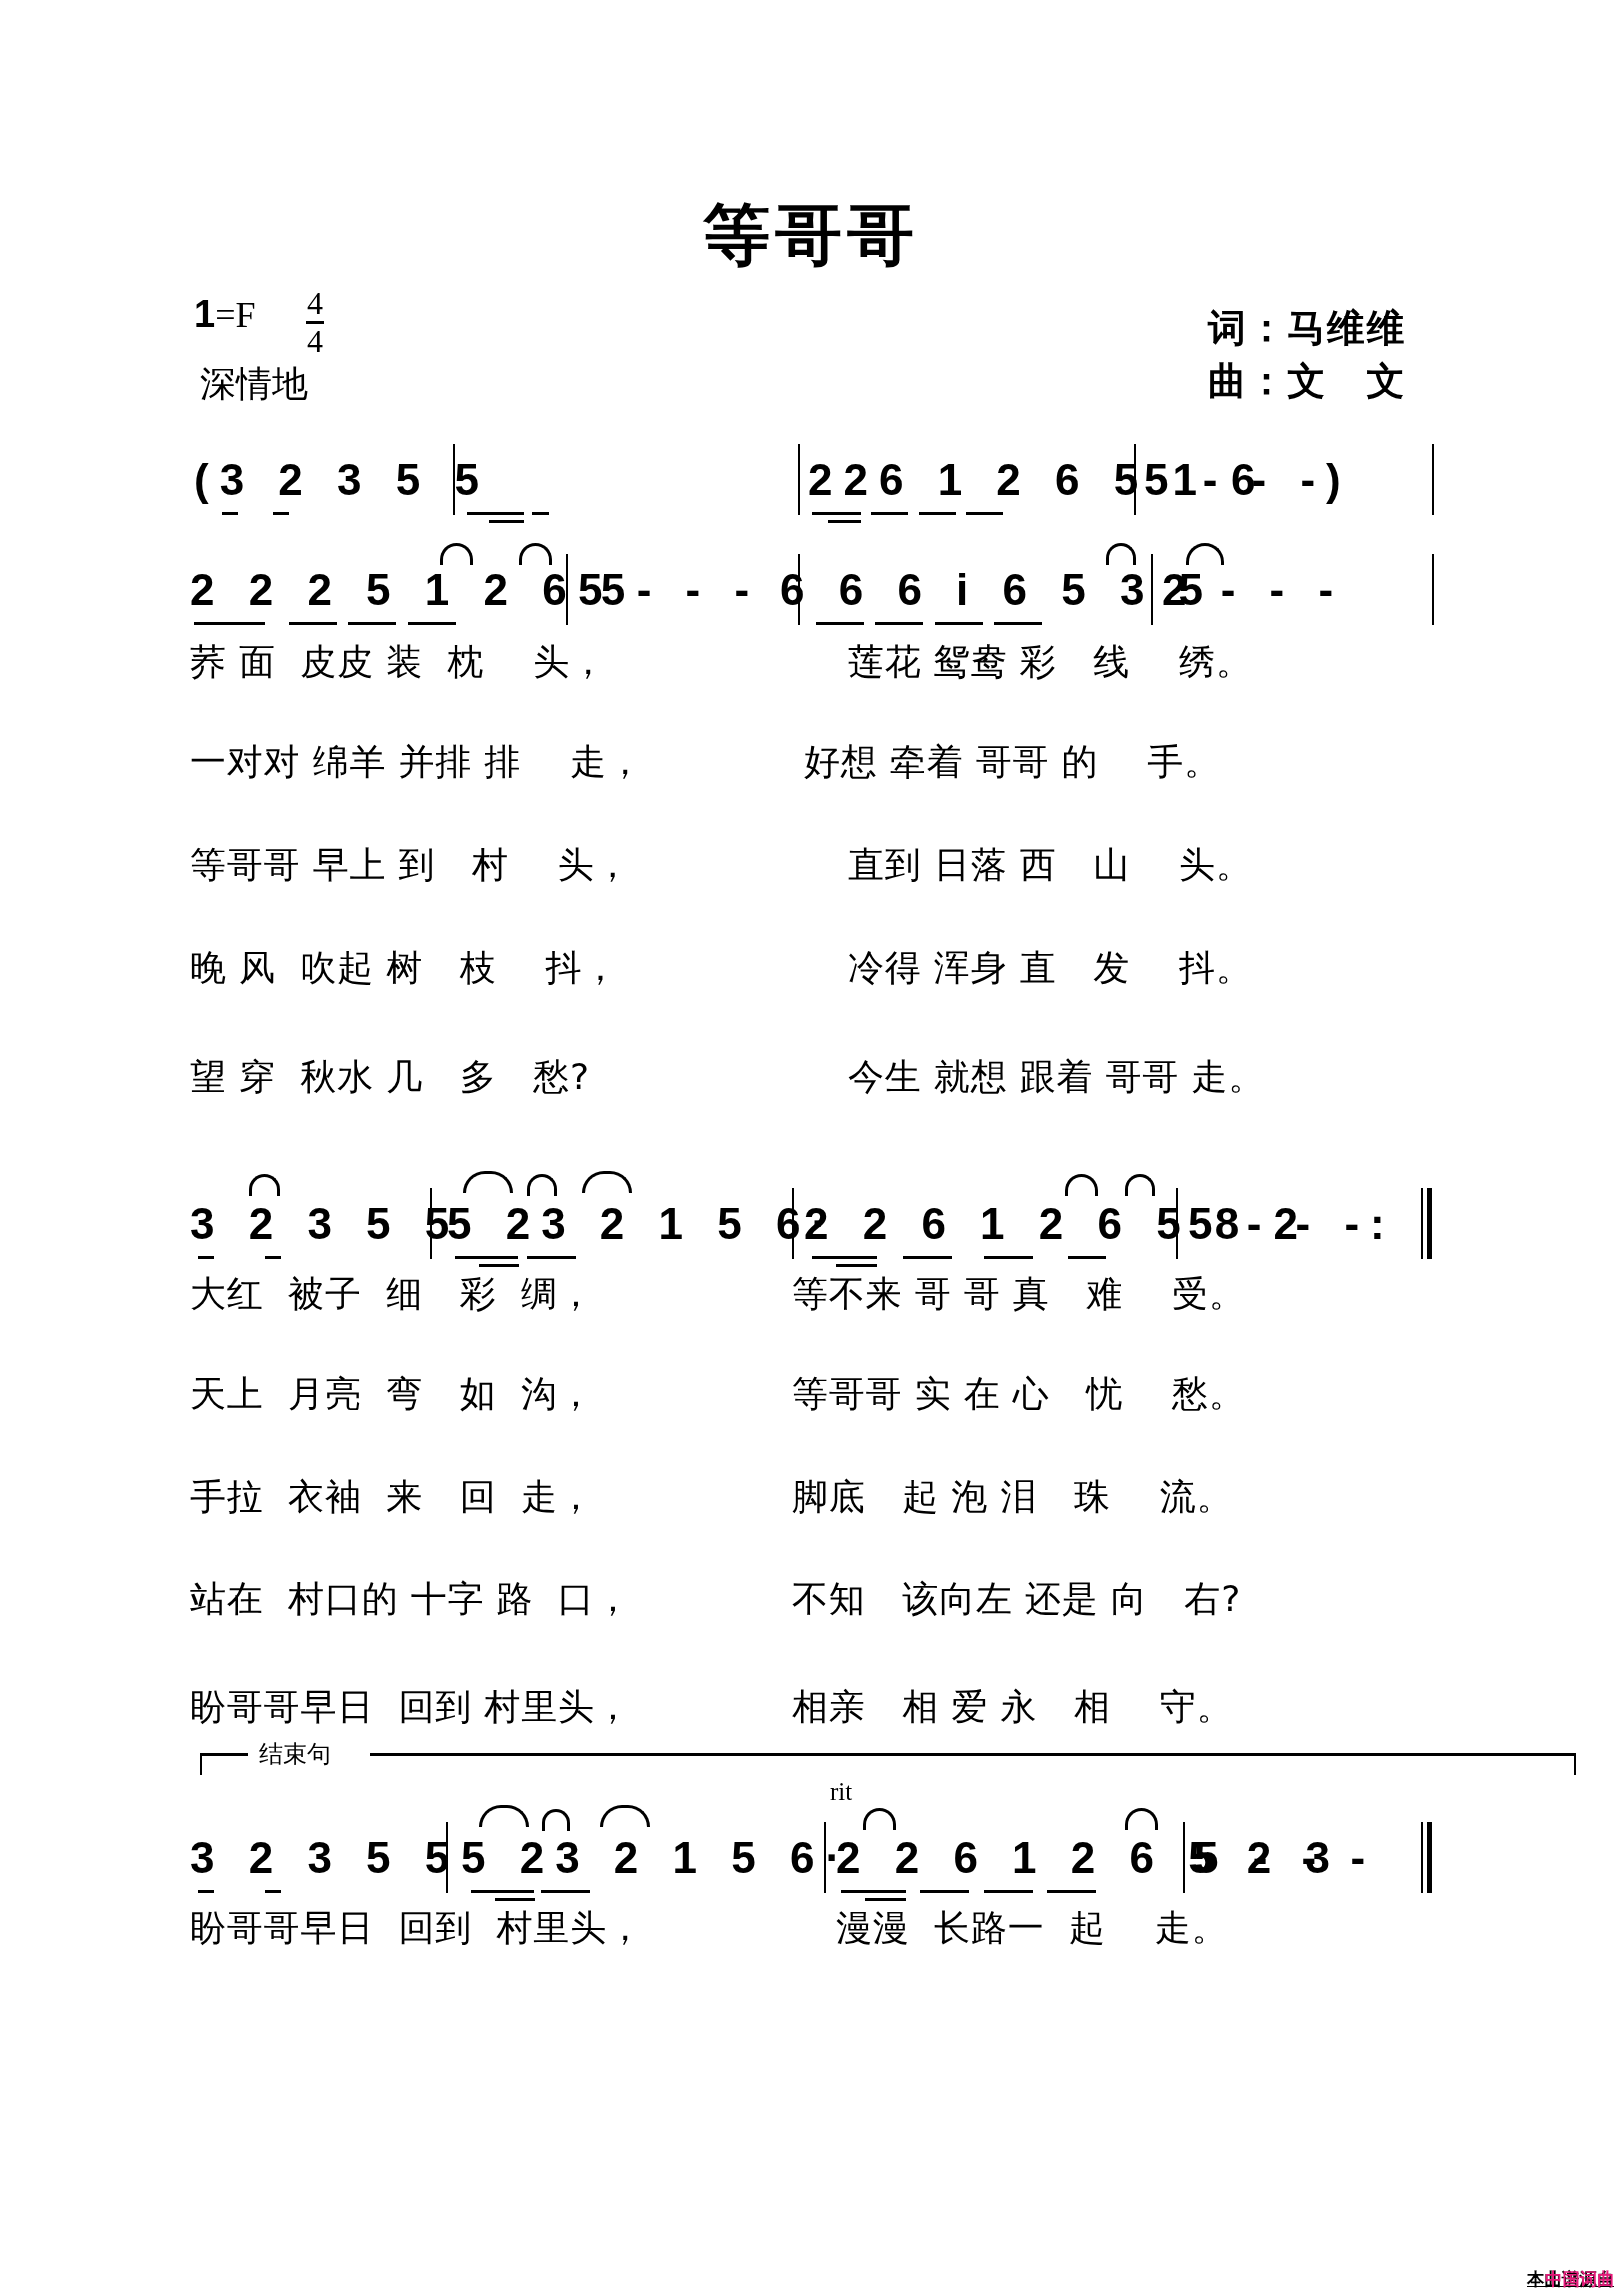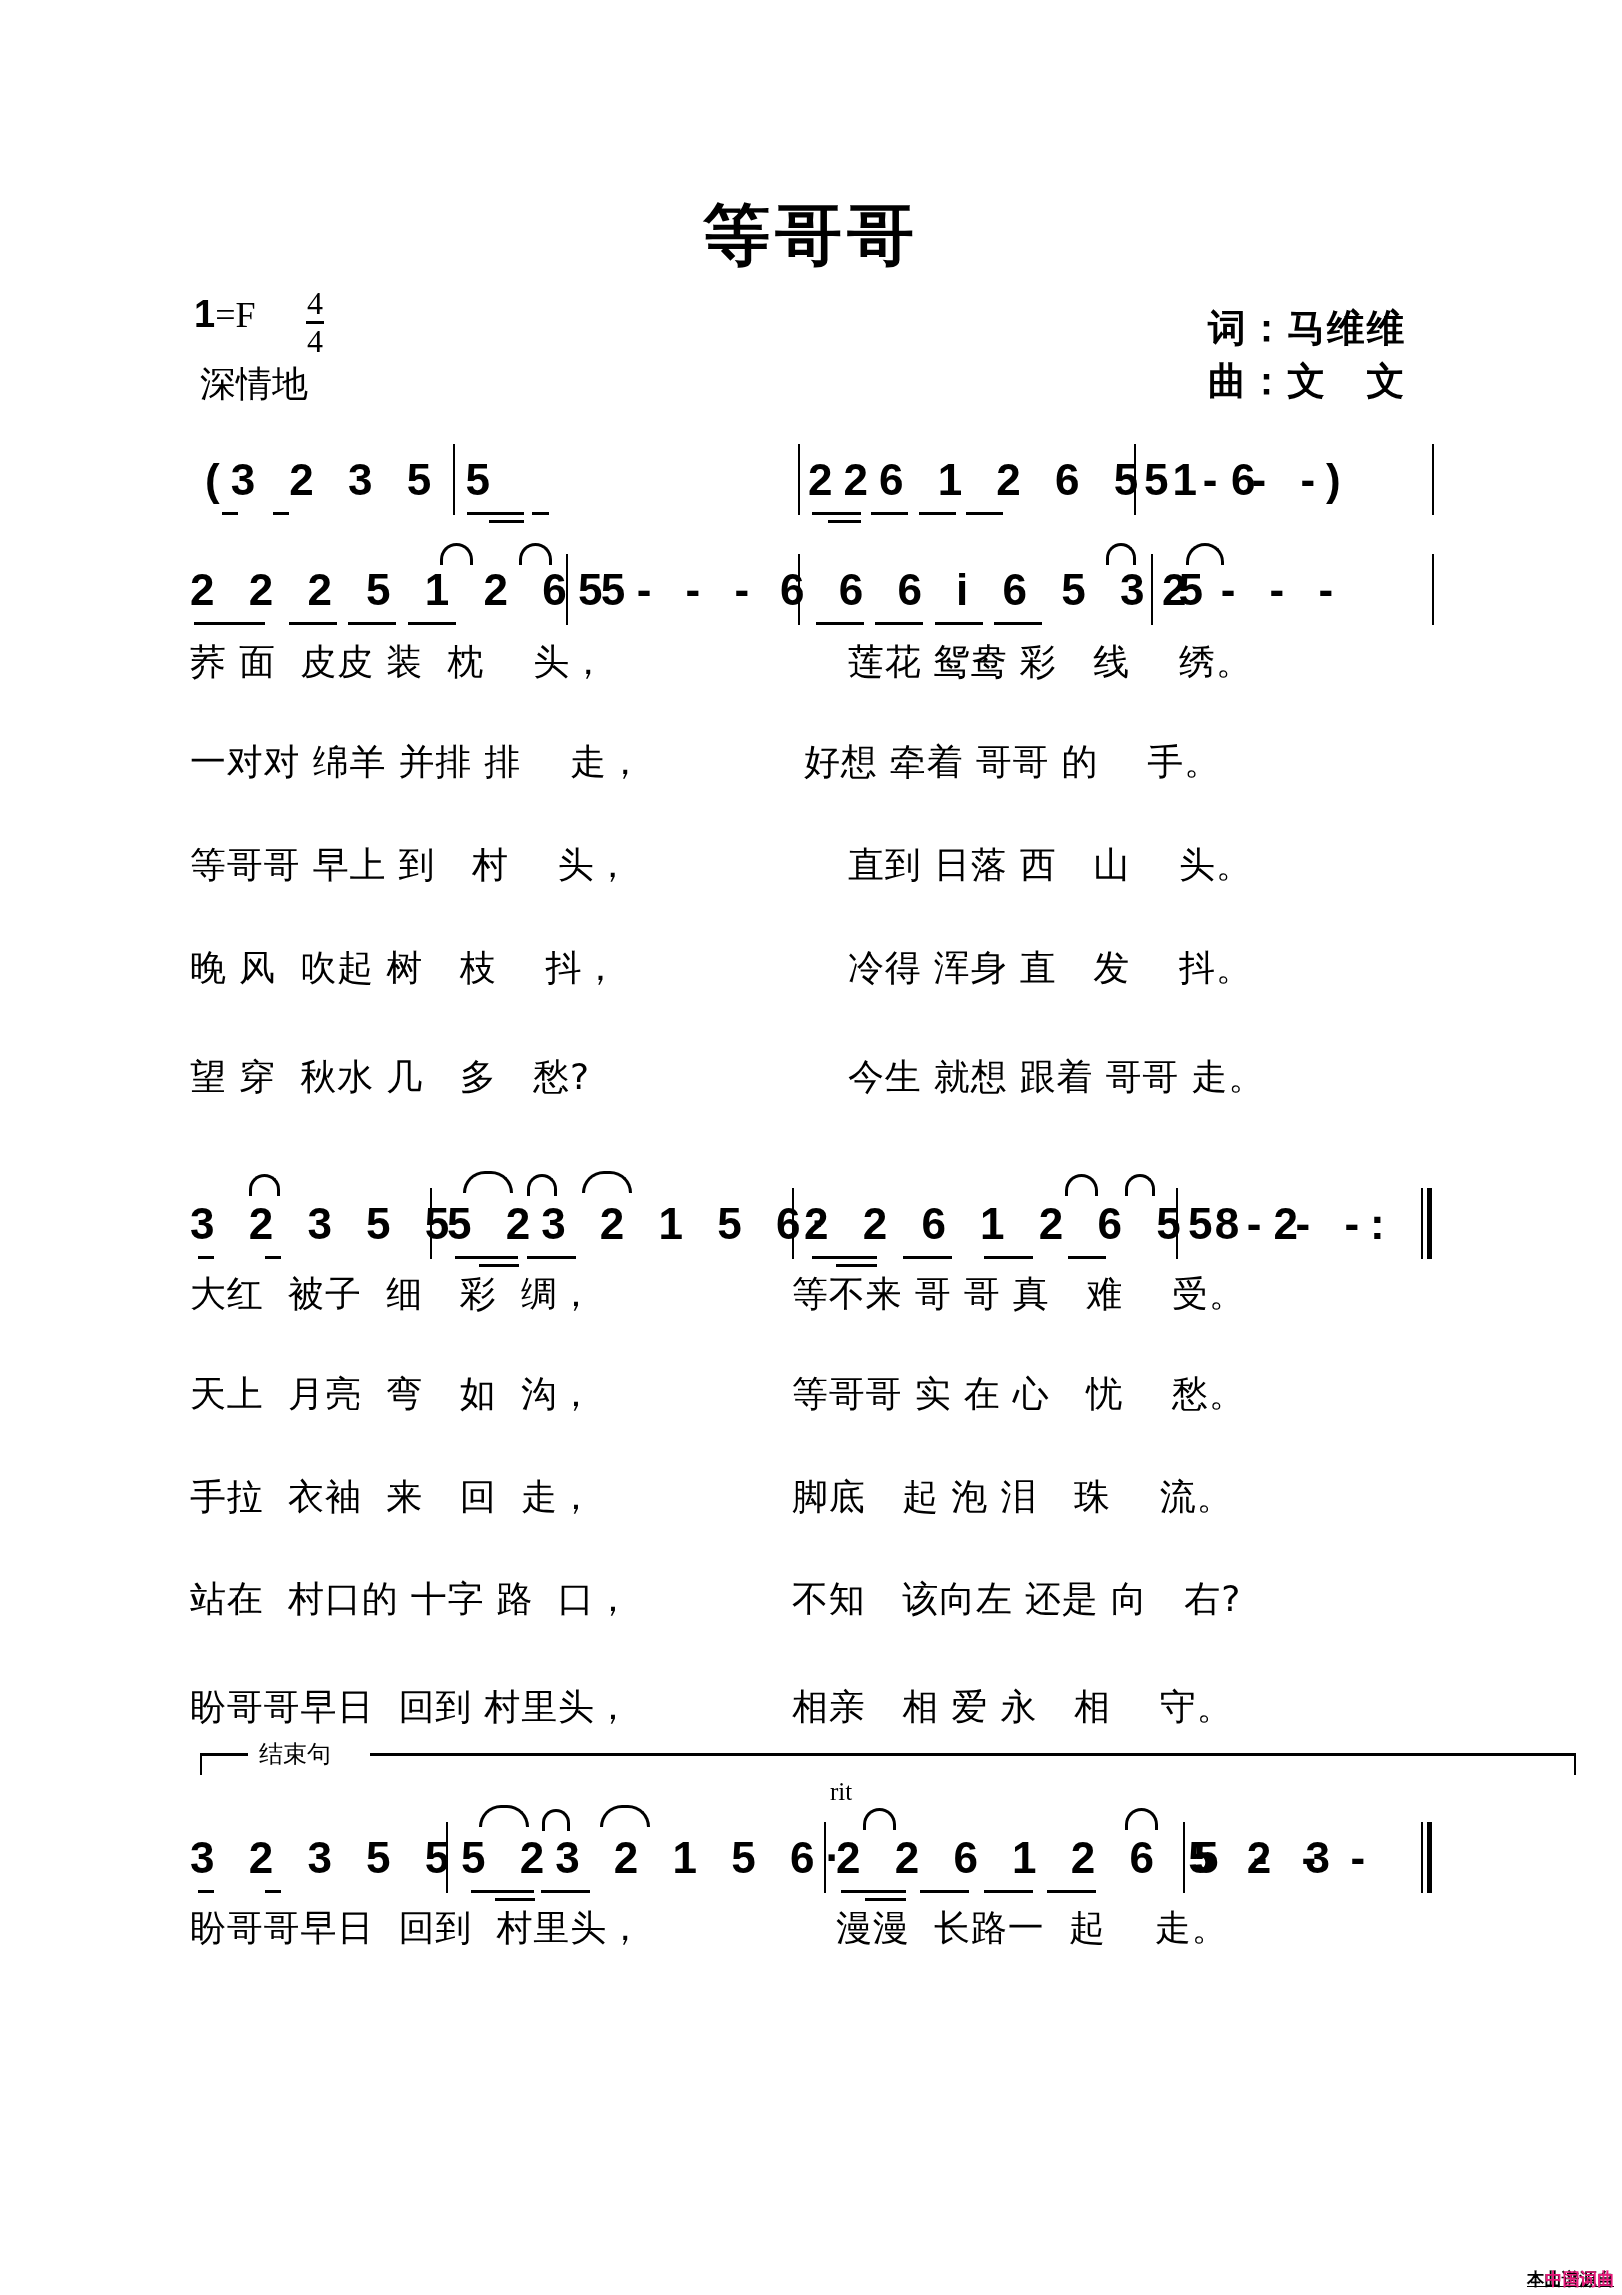--- a/index.html
+++ b/index.html
@@ -50,21 +50,21 @@
 <div class="abs timesig">
   <span>4</span>
   <span class="bar"></span>
   <span>4</span>
 </div>
 <div class="abs tempo">深情地</div>
 <div class="abs credit" style="top:303px;">词：马维维</div>
 <div class="abs credit" style="top:356px;">曲：文　文</div>
 
 <div class="abs row" style="top:444px;">
-  <div class="m" style="left:15px;">(3 2 3 5 5</div>
+  <div class="m" style="left:4px;">(3 2 3 5 5</div>
   <div class="barline" style="left:263px;"></div>
   <div class="barline" style="left:608px;"></div>
   <div class="m" style="left:618px;">226 1 2 6 5 1 6</div>
   <div class="barline" style="left:944px;"></div>
   <div class="m" style="left:954px;">5  -  -  -)</div>
   <div class="barline" style="left:1242px;"></div>
   <div class="ul" style="left:32px;top:68px;width:16px;"></div>
   <div class="ul" style="left:83px;top:68px;width:16px;"></div>
   <div class="ul" style="left:277px;top:68px;width:57px;"></div>
   <div class="ul" style="left:299px;top:76px;width:35px;"></div>

